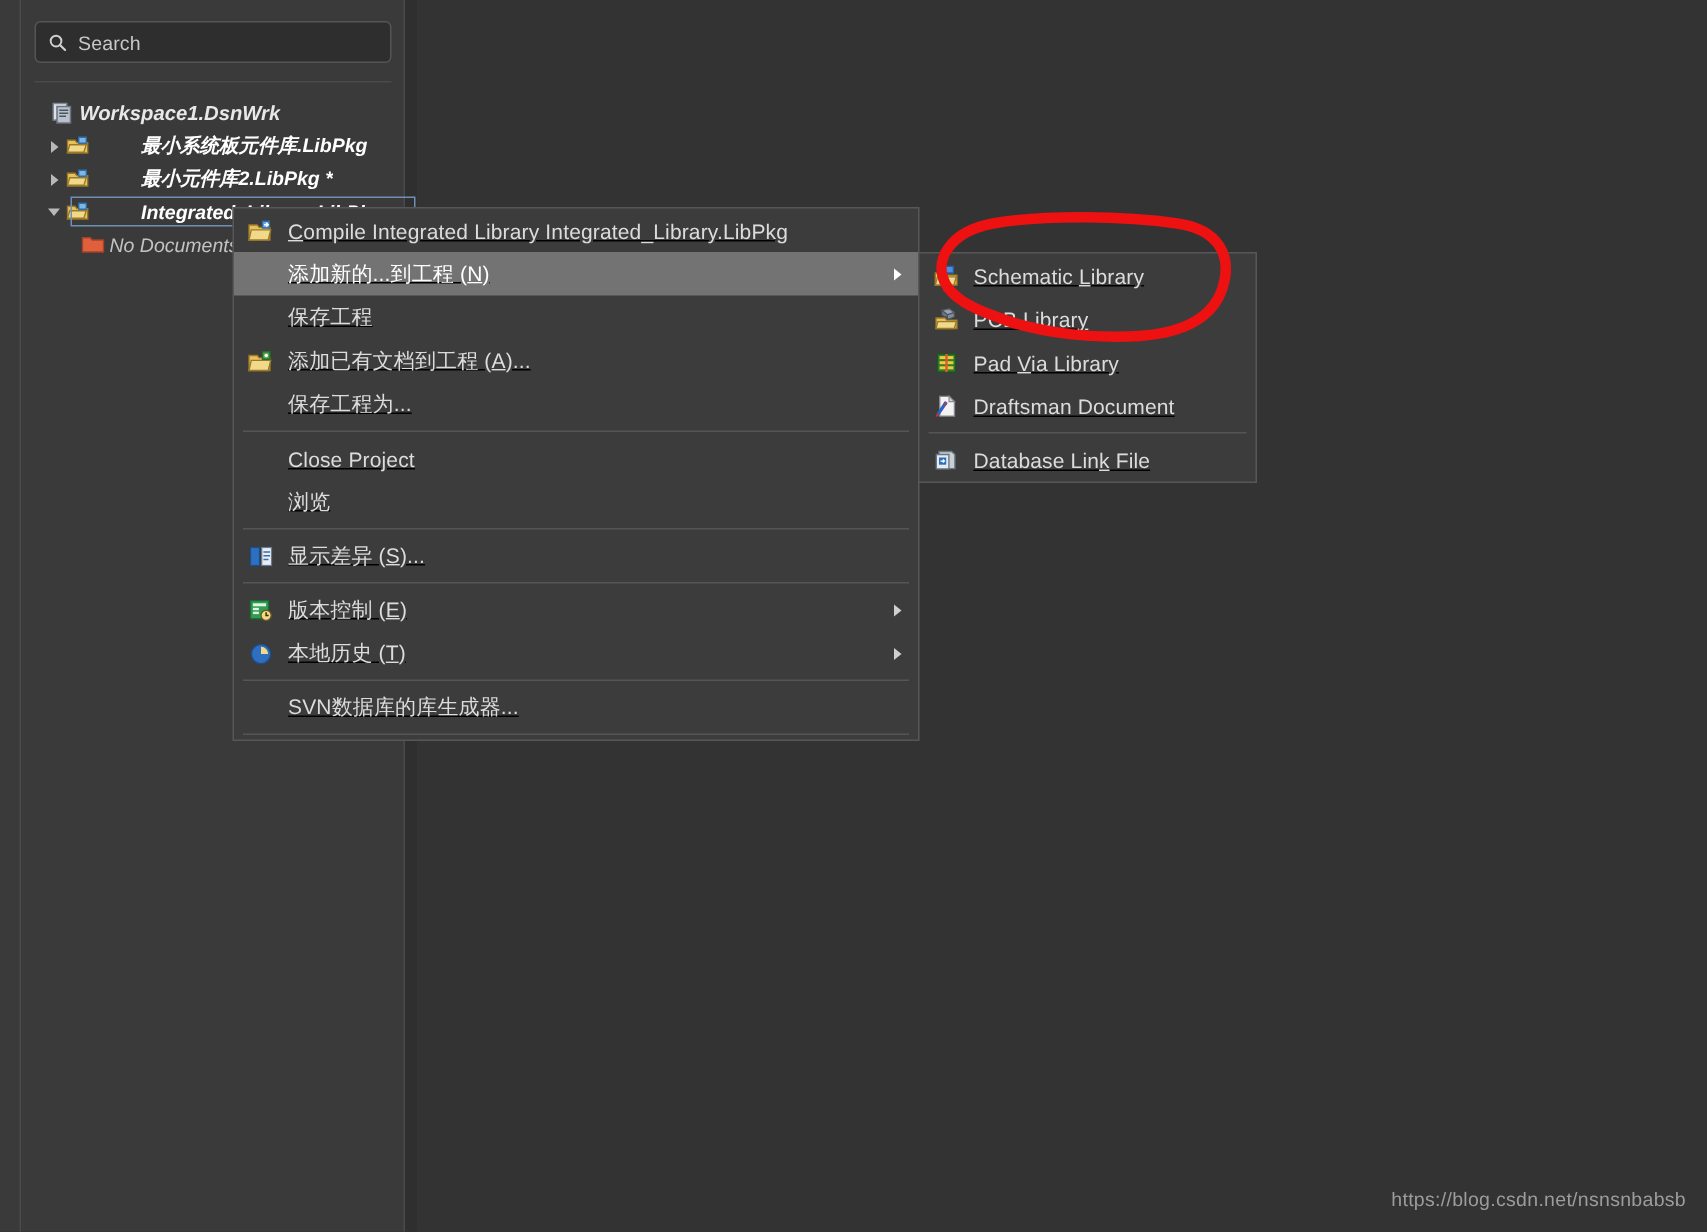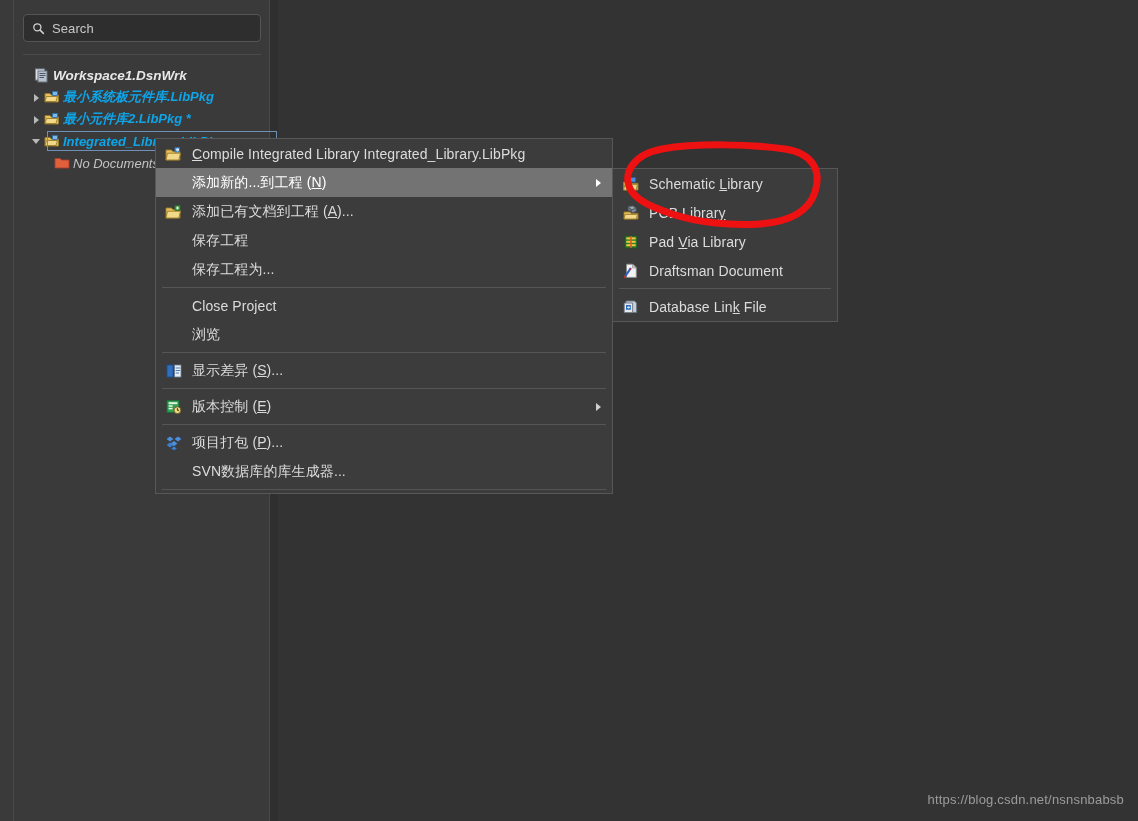--- a/index.html
+++ b/index.html
@@ -125,21 +125,22 @@
     margin-right: 3px;
     display: block;
   }
   .tree-label {
     font-size: 13px;
     color: #d9d9d9;
     overflow: hidden;
   }
   .tree-label.bold {
     font-weight: bold;
-    color: #0ea5e9;
+    color: #ffffff;
+    margin-left: 31px;
   }
   .tree-label.workspace {
     font-weight: bold;
     color: #e8e8e8;
     font-size: 13.5px;
   }
   .tree-label.muted {
     color: #c3c3c3;
     font-weight: normal;
   }
@@ -173,20 +174,21 @@
     width: 226px;
     z-index: 22;
   }
   .menu-item {
     display: flex;
     align-items: center;
     height: 29px;
     padding: 0 4px 0 4px;
     position: relative;
     white-space: nowrap;
+    text-decoration: underline;
   }
   .menu.sub .menu-item { height: 29px; }
   .menu-item.highlighted {
     background: #737373;
   }
   .menu-icon {
     width: 18px;
     height: 18px;
     flex: 0 0 auto;
     margin: 0 9px 0 5px;
@@ -323,32 +325,32 @@
     <span class="menu-label"><u>C</u>ompile Integrated Library Integrated_Library.LibPkg</span>
   </div>
 
   <div class="menu-item highlighted">
     <span class="menu-icon blank"></span>
     <span class="menu-label">添加新的...到工程 (<u>N</u>)</span>
     <span class="submenu-arrow"></span>
   </div>
 
   <div class="menu-item">
+    <span class="menu-icon blank"></span>
+    <span class="menu-label">保存工程</span>
+  </div>
+
+  <div class="menu-item">
     <svg class="menu-icon" viewBox="0 0 18 18">
       <path d="M1 5h5.5l1.3 1.6H15V15H1z" fill="#e8c15e" stroke="#9a7a28" stroke-width="0.9"></path>
       <path d="M2.5 8.2h13L13.8 15H1z" fill="#f2d98a" stroke="#9a7a28" stroke-width="0.9"></path>
       <path d="M10 2.5h5v5h-5z" fill="#4aa34a" stroke="#2b6b2b" stroke-width="0.9"></path>
       <path d="M12.5 3.8v2.4M11.3 5h2.4" stroke="#ffffff" stroke-width="1.2"></path>
     </svg>
     <span class="menu-label">添加已有文档到工程 (<u>A</u>)...</span>
-  </div>
-
-  <div class="menu-item">
-    <span class="menu-icon blank"></span>
-    <span class="menu-label">保存工程</span>
   </div>
 
   <div class="menu-item">
     <span class="menu-icon blank"></span>
     <span class="menu-label">保存工程为...</span>
   </div>
 
   <div class="menu-sep"></div>
 
   <div class="menu-item">
@@ -382,33 +384,31 @@
       <rect x="3.6" y="4.2" width="8.8" height="2" fill="#ffffff" opacity="0.85"></rect>
       <rect x="3.6" y="7.2" width="4" height="1.6" fill="#ffffff" opacity="0.85"></rect>
       <rect x="3.6" y="9.8" width="4" height="1.6" fill="#ffffff" opacity="0.85"></rect>
       <circle cx="12.4" cy="12.2" r="3.4" fill="#f2d98a" stroke="#6a5a20" stroke-width="0.9"></circle>
       <path d="M12.4 10.2v2.1h1.7" stroke="#3a3000" stroke-width="1" fill="none"></path>
     </svg>
     <span class="menu-label">版本控制 (<u>E</u>)</span>
     <span class="submenu-arrow"></span>
   </div>
 
-
-  <div class="menu-sep"></div>
-
-  <div class="menu-item">
-    <svg class="menu-icon" viewBox="0 0 18 18">
-      <path d="M5 2.4 1.6 5 5 7.6 8.4 5z" fill="#4a90e2"></path>
-      <path d="M13 2.4 9.6 5 13 7.6 16.4 5z" fill="#4a90e2"></path>
-      <path d="M9 7 5.6 9.6 9 12.2l3.4-2.6z" fill="#4a90e2"></path>
-      <path d="M5 8.4 1.6 11 5 13.6 8.4 11z" fill="#3a7fd0"></path>
-      <path d="M9 12.6 6.2 14.6 9 16.3l2.8-1.7z" fill="#3a7fd0"></path>
-    </svg>
-    <span class="menu-label">项目打包 (<u>P</u>)...</span>
-  </div>
+  <div class="menu-item">
+    <svg class="menu-icon" viewBox="0 0 18 18">
+      <circle cx="9" cy="9" r="6.4" fill="#2f6fc0" stroke="#1d4e8c" stroke-width="0.9"></circle>
+      <path d="M9 9V4.2A4.8 4.8 0 0 1 13.8 9z" fill="#f2d98a"></path>
+    </svg>
+    <span class="menu-label">本地历史 (<u>T</u>)</span>
+    <span class="submenu-arrow"></span>
+  </div>
+
+  <div class="menu-sep"></div>
+
 
   <div class="menu-item">
     <span class="menu-icon blank"></span>
     <span class="menu-label">SVN数据库的库生成器...</span>
   </div>
 
   <div class="menu-sep"></div>
 
 
 </div>

